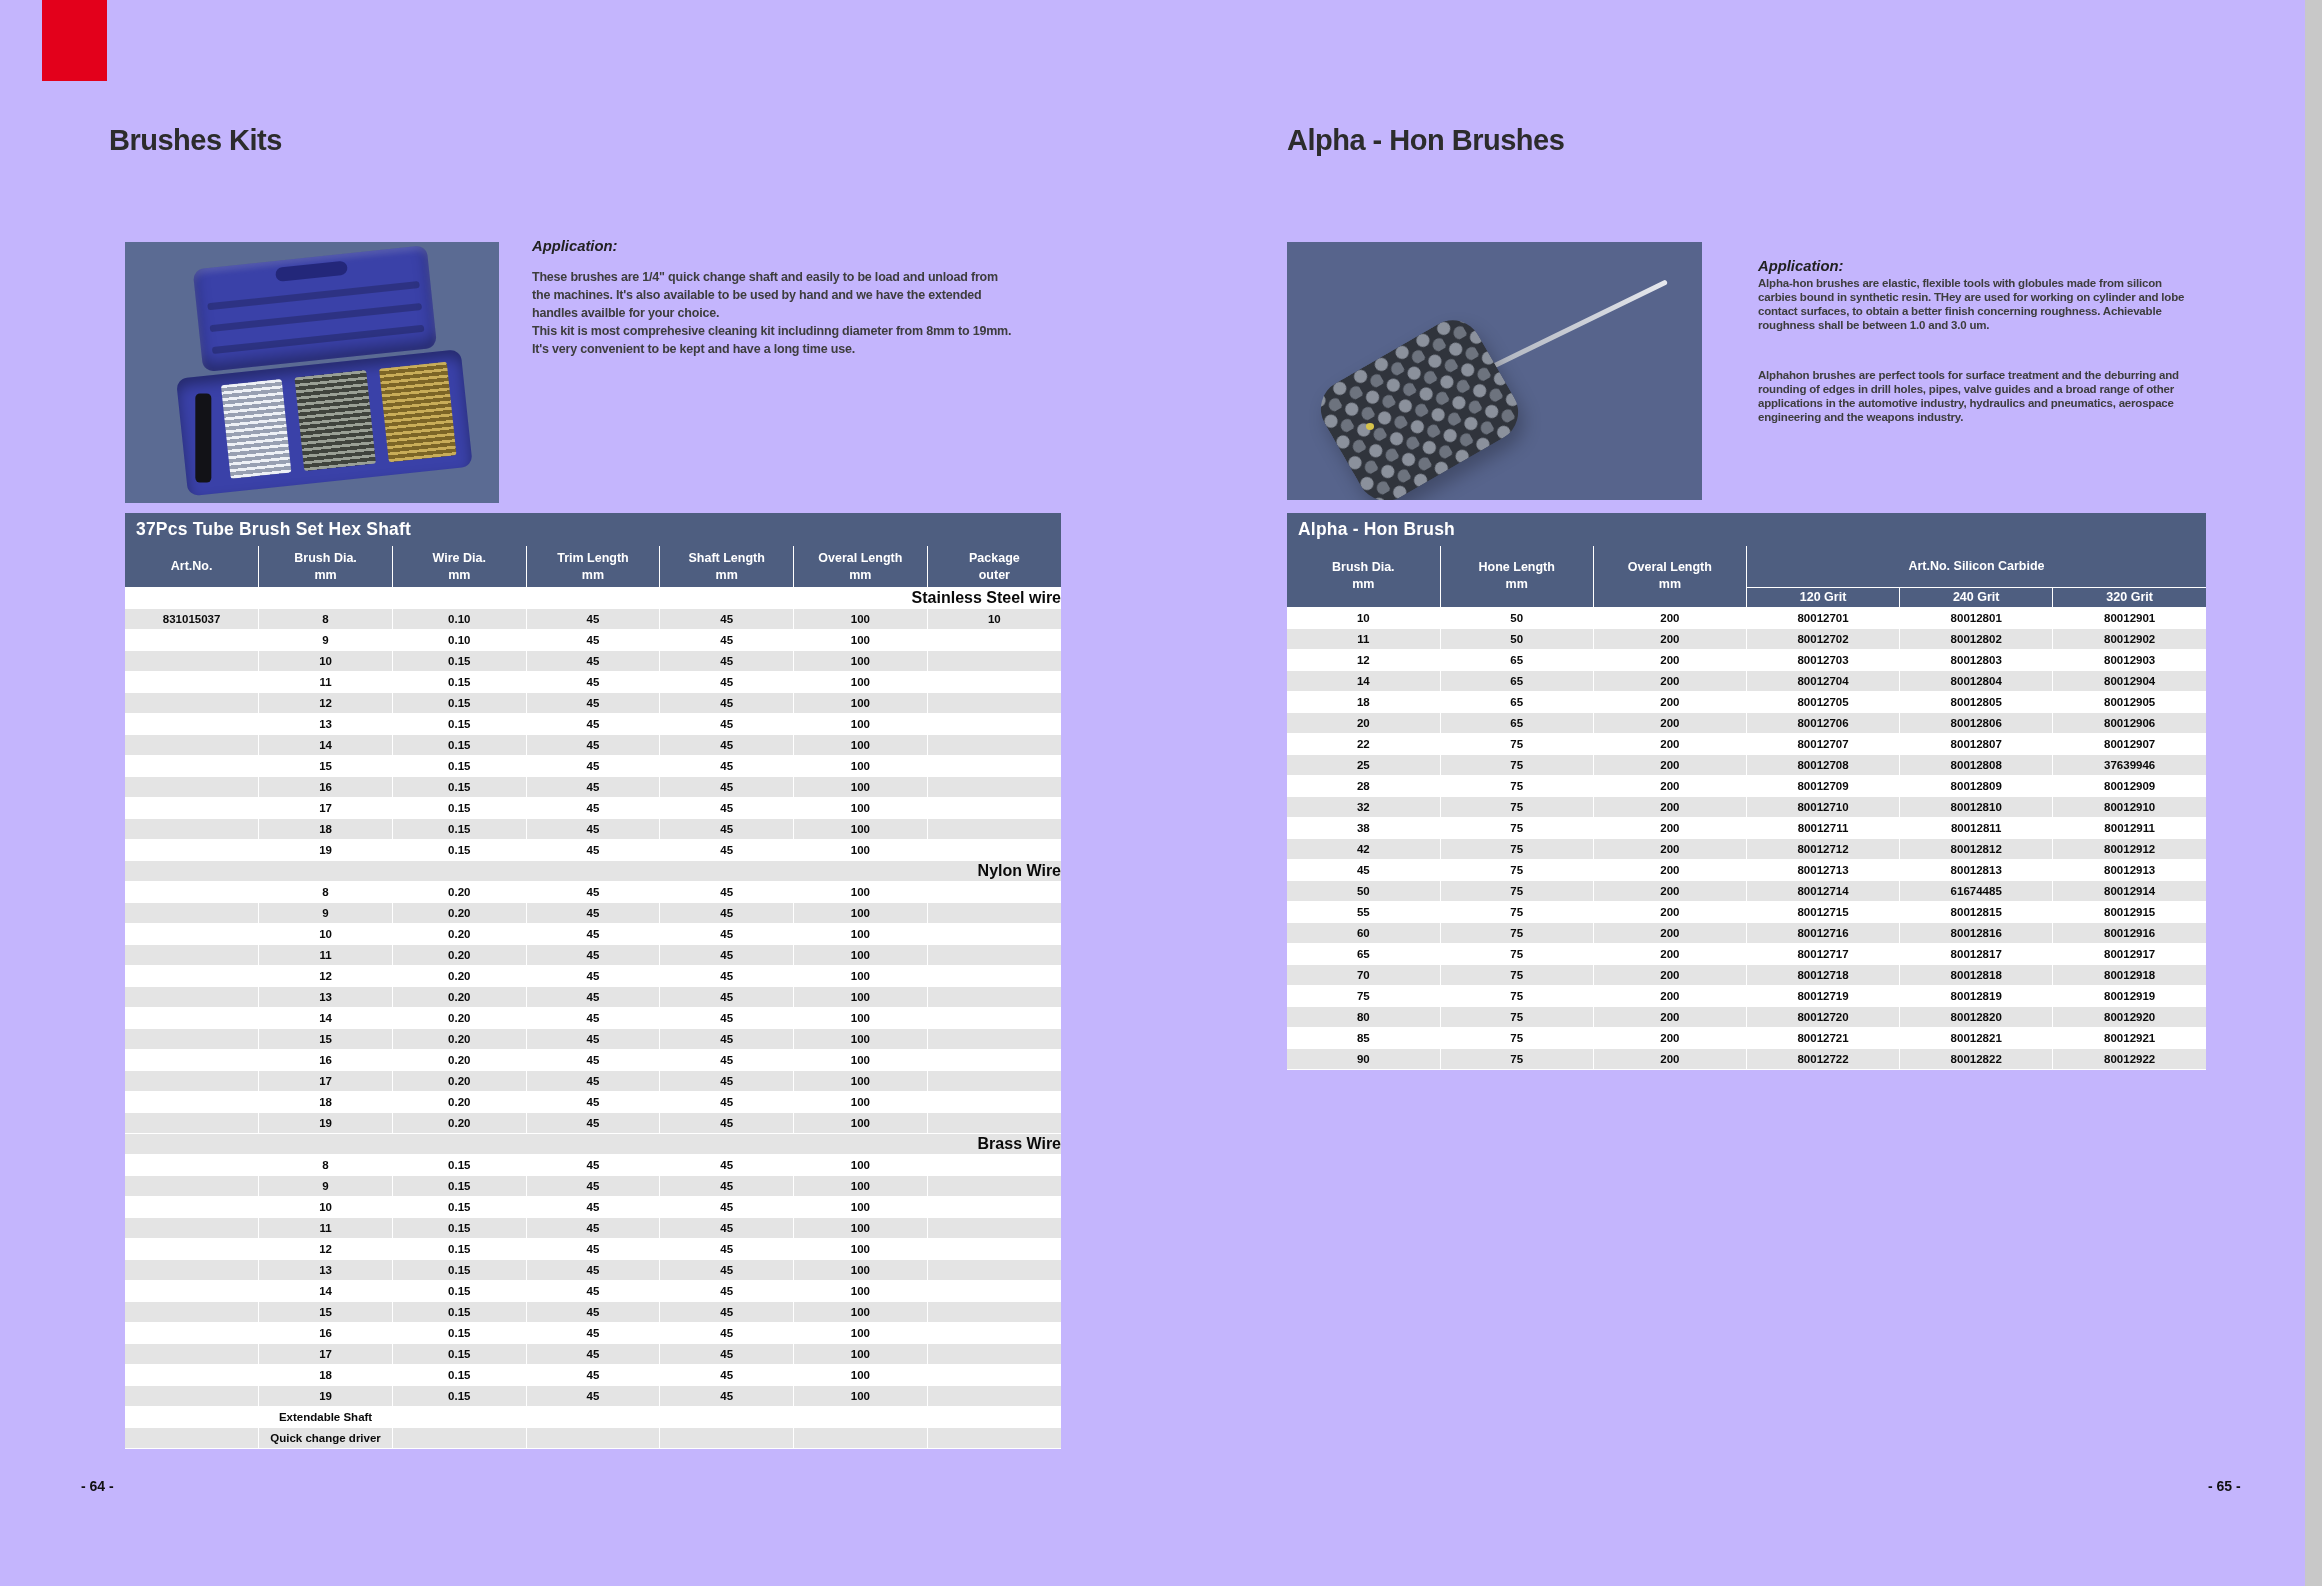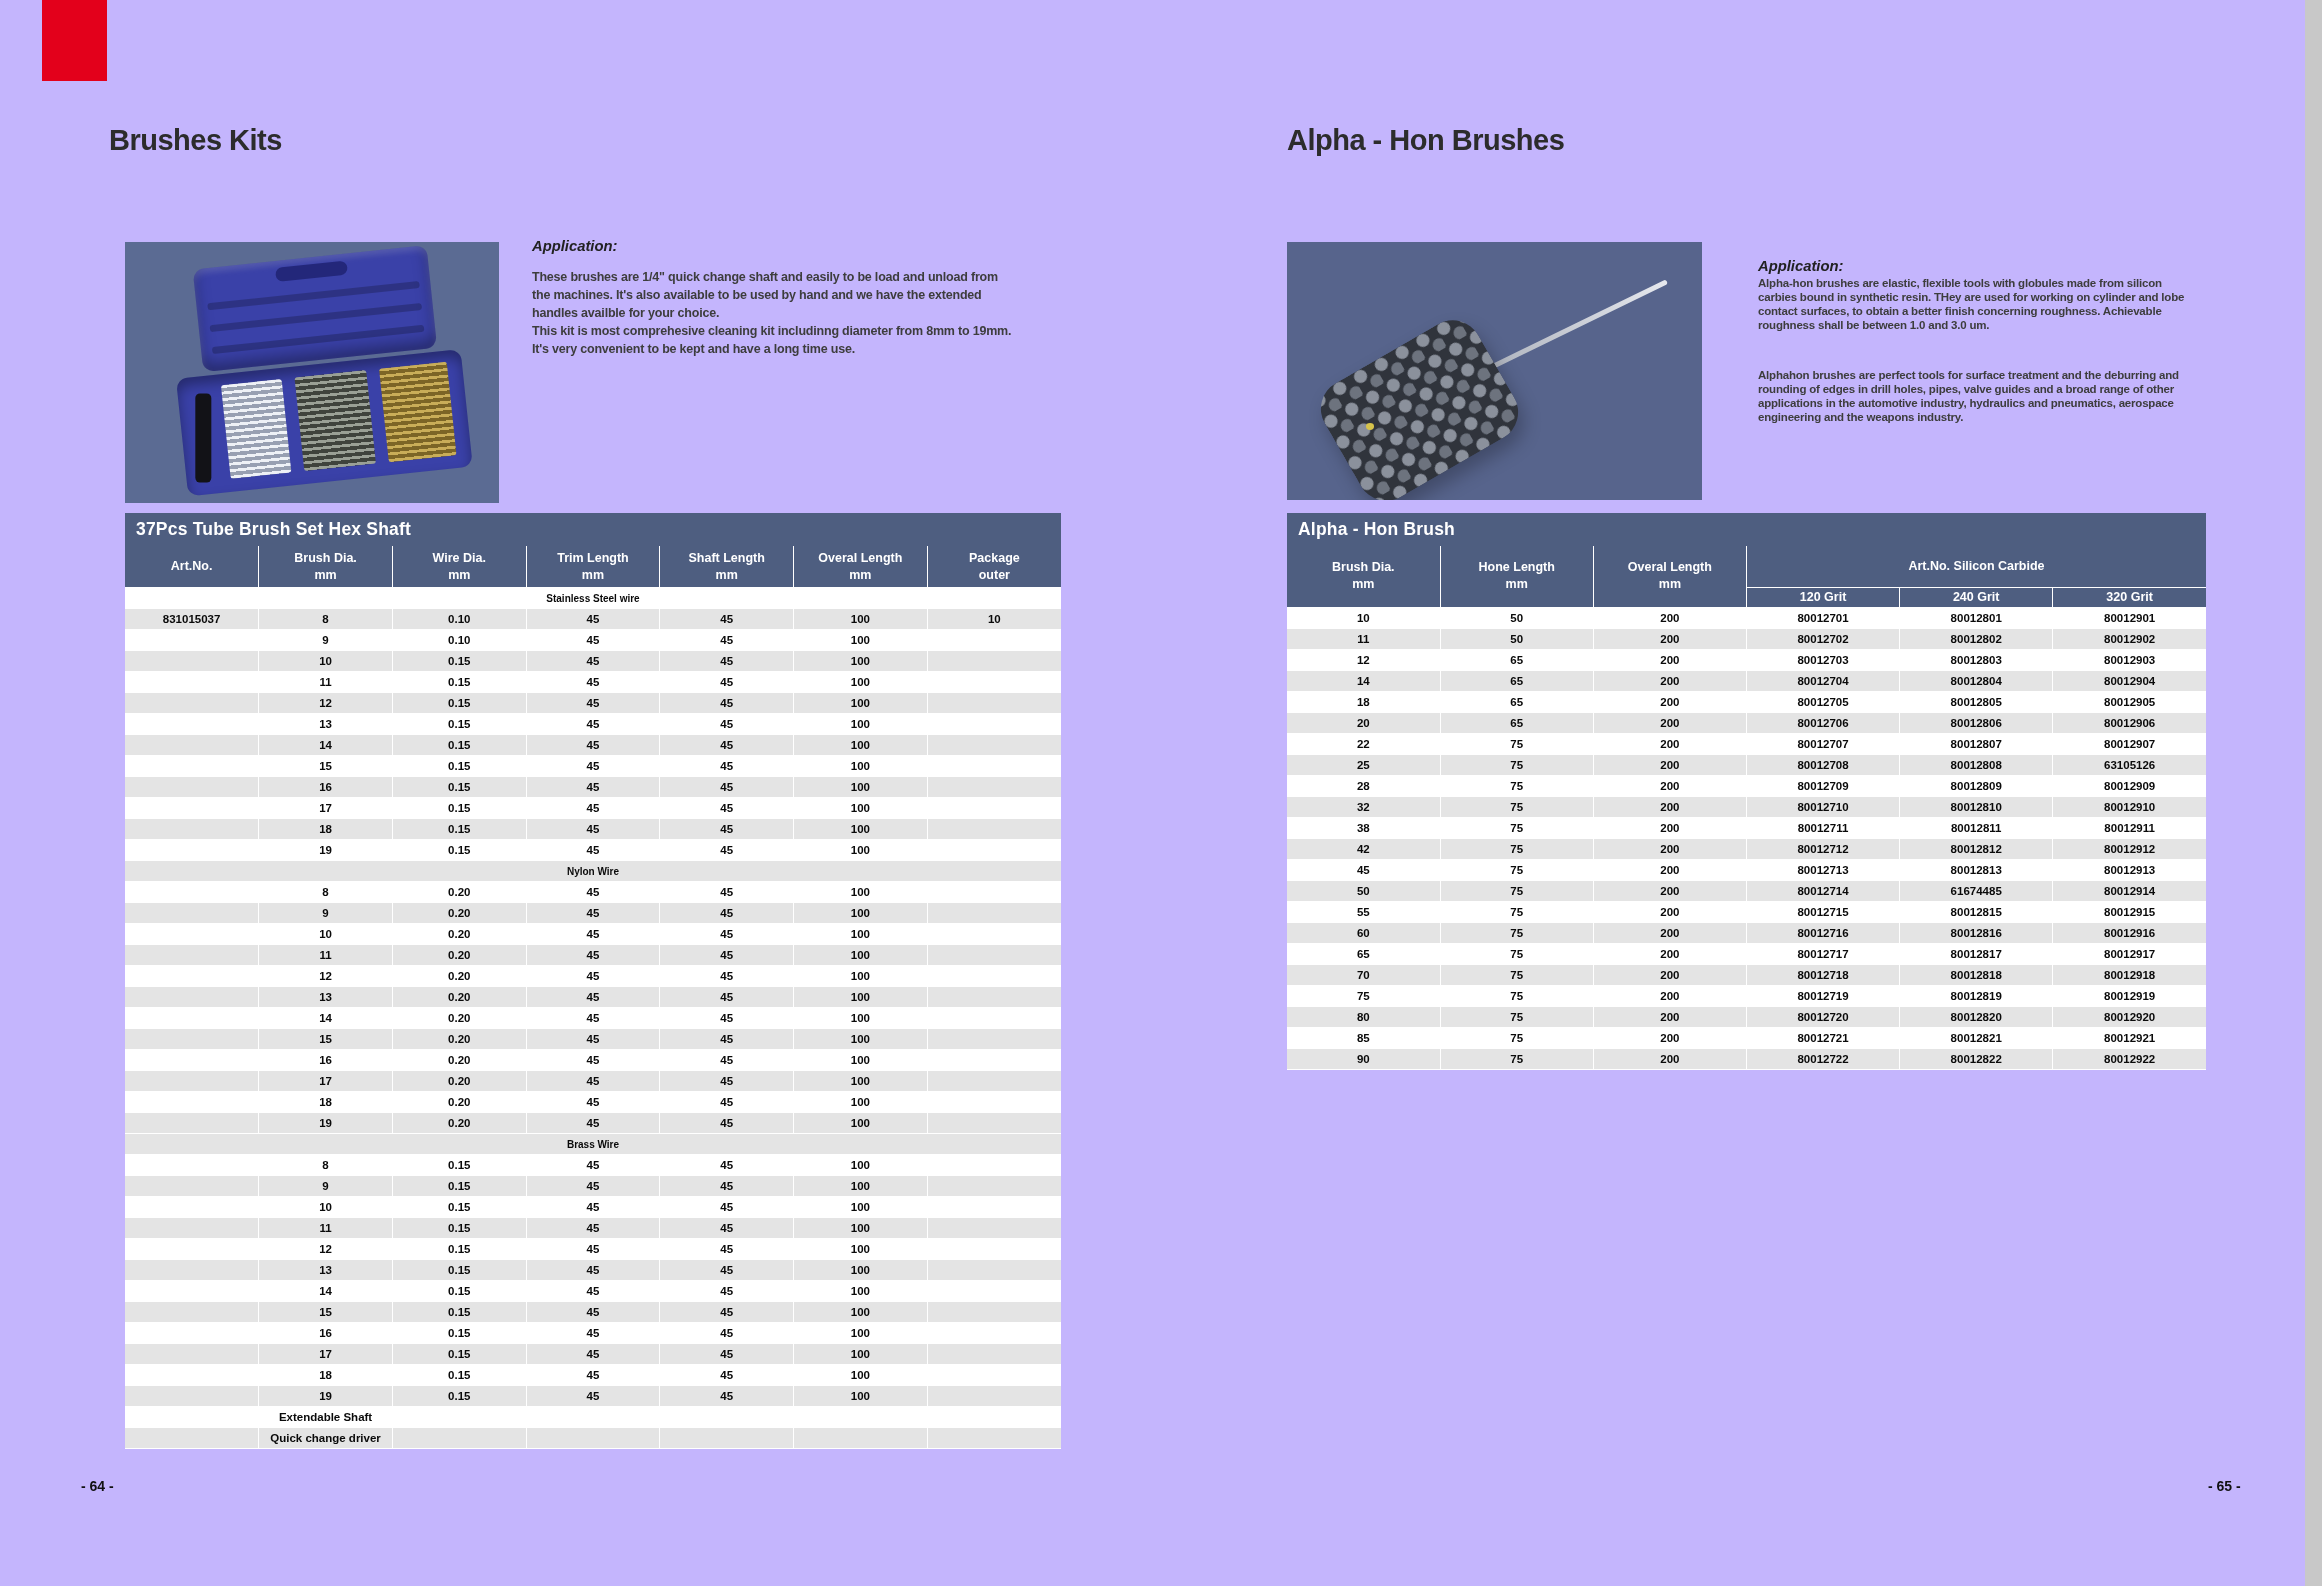--- a/index.html
+++ b/index.html
@@ -70,21 +70,21 @@
                 border-right:1.8px solid #fff;border-bottom:1.8px solid #fff;padding:0;vertical-align:middle;
                 line-height:1.35;}
   .cat-table thead tr:first-child th{height:41px;}
   .cat-table th.grit{height:18.5px;}
   .cat-table th:last-child{border-right:none;}
   .cat-table td{font-size:11.5px;font-weight:bold;color:#0a0a0a;text-align:center;height:20px;
                 padding:0;border-right:1.8px solid #fff;border-bottom:0.9px solid #fff;overflow:hidden;}
   .cat-table td:last-child{border-right:none;}
   tr.g td{background:var(--row-stripe,#e4e4e4);}
   tr.w td{background:#ffffff;}
-  td.section-cell{font-size:10px;}
+  td.section-cell{font-size:16px;text-align:right;}
   td.label-cell{font-size:11.5px;}
 
   .pageno{position:absolute;font-size:14px;font-weight:bold;color:#111;}
   .pageno-left{left:81px;top:1478px;}
   .pageno-right{left:2208px;top:1478px;}
 </style>
 </head>
 <body>
 
 <div class="page">
@@ -607,21 +607,21 @@
             <td>80012707</td>
             <td>80012807</td>
             <td>80012907</td>
           </tr>
           <tr class="g">
             <td>25</td>
             <td>75</td>
             <td>200</td>
             <td>80012708</td>
             <td>80012808</td>
-            <td>63105126</td>
+            <td>37639946</td>
           </tr>
           <tr class="w">
             <td>28</td>
             <td>75</td>
             <td>200</td>
             <td>80012709</td>
             <td>80012809</td>
             <td>80012909</td>
           </tr>
           <tr class="g">

